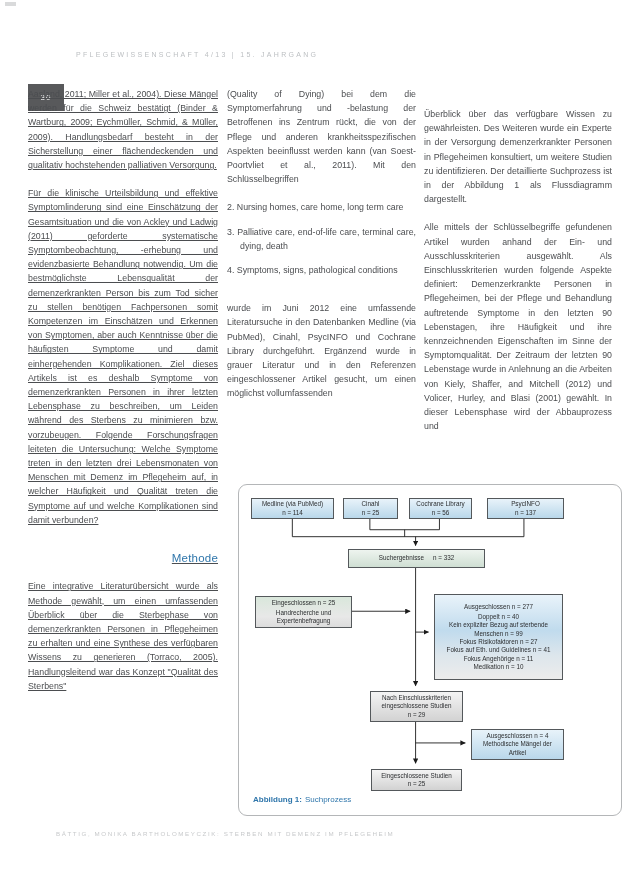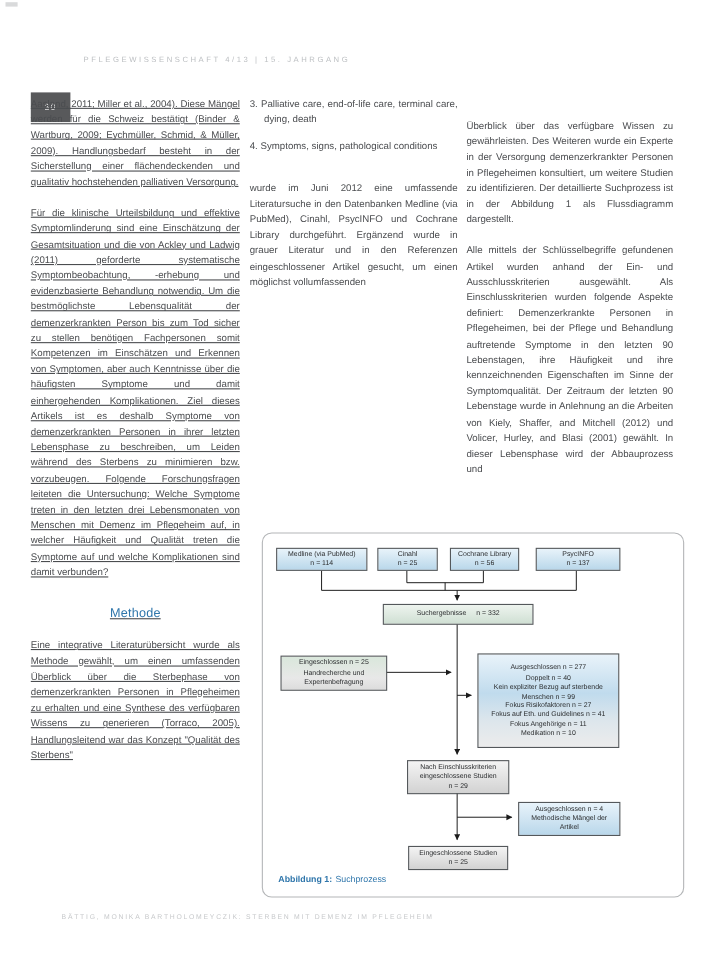--- a/index.html
+++ b/index.html
@@ -19,21 +19,21 @@
   .col{
     position:absolute;top:87px;width:190px;text-align:justify;
     font-size:8.8px;line-height:14.2px;color:#4b4d50;hyphens:auto;
   }
   #col1{left:28px;text-decoration:underline;}
   #col2{left:227px;width:189px;}
   #col3{left:424px;width:188px;margin-top:20px;}
   .col p{margin:0 0 14px 0;}
   .methode-heading{
     color:#2f76ab;font-size:11.5px;font-weight:normal;letter-spacing:0.2px;
-    margin:24px 0 14px 0;text-align:center;
+    margin:24px 0 14px 0;text-align:right;
   }
   .list-item{margin:0 0 10px 0;padding-left:13px;text-indent:-13px;}
   
   #flowchart{
     position:absolute;left:238px;top:484px;width:384px;height:332px;
     border:1px solid #b4b6b8;border-radius:9px;background:#ffffff;box-sizing:border-box;
   }
   #flow-svg{position:absolute;left:0;top:0;width:100%;height:100%;}
   .fc-box{
     position:absolute;border:1px solid #54585b;box-sizing:border-box;
@@ -66,20 +66,22 @@
 <div class="page-badge">30</div>
 
 <div class="col" id="col1">
   <p>Aasland, 2011; Miller et al., 2004). Diese Mängel werden für die Schweiz bestätigt (Binder &amp; Wartburg, 2009; Eychmüller, Schmid, &amp; Müller, 2009). Handlungsbedarf besteht in der Sicherstellung einer flächendeckenden und qualitativ hochstehenden palliativen Versorgung.</p>
   <p>Für die klinische Urteilsbildung und effektive Symptomlinderung sind eine Einschätzung der Gesamtsituation und die von Ackley und Ladwig (2011) geforderte systematische Symptombeobachtung, -erhebung und evidenzbasierte Behandlung notwendig. Um die bestmöglichste Lebensqualität der demenzerkrankten Person bis zum Tod sicher zu stellen benötigen Fachpersonen somit Kompetenzen im Einschätzen und Erkennen von Symptomen, aber auch Kenntnisse über die häufigsten Symptome und damit einhergehenden Komplikationen. Ziel dieses Artikels ist es deshalb Symptome von demenzerkrankten Personen in ihrer letzten Lebensphase zu beschreiben, um Leiden während des Sterbens zu minimieren bzw. vorzubeugen. Folgende Forschungsfragen leiteten die Untersuchung: Welche Symptome treten in den letzten drei Lebensmonaten von Menschen mit Demenz im Pflegeheim auf, in welcher Häufigkeit und Qualität treten die Symptome auf und welche Komplikationen sind damit verbunden?</p>
   <div class="methode-heading">Methode</div>
   <p>Eine integrative Literaturübersicht wurde als Methode gewählt, um einen umfassenden Überblick über die Sterbephase von demenzerkrankten Personen in Pflegeheimen zu erhalten und eine Synthese des verfügbaren Wissens zu generieren (Torraco, 2005). Handlungsleitend war das Konzept "Qualität des Sterbens"</p>
 </div>
 
 <div class="col" id="col2">
+  <p>(Quality of Dying) bei dem die Symptomerfahrung und -belastung der Betroffenen ins Zentrum rückt, die von der Pflege und anderen krankheitsspezifischen Aspekten beeinflusst werden kann (van Soest-Poortvliet et al., 2011). Mit den Schlüsselbegriffen</p>
+  <div class="list-item">2. Nursing homes, care home, long term care</div>
   <div class="list-item">3. Palliative care, end-of-life care, terminal care, dying, death</div>
   <div class="list-item" style="margin-bottom:24px;">4. Symptoms, signs, pathological conditions</div>
   <p>wurde im Juni 2012 eine umfassende Literatursuche in den Datenbanken Medline (via PubMed), Cinahl, PsycINFO und Cochrane Library durchgeführt. Ergänzend wurde in grauer Literatur und in den Referenzen eingeschlossener Artikel gesucht, um einen möglichst vollumfassenden</p>
 </div>
 
 <div class="col" id="col3">
   <p>Überblick über das verfügbare Wissen zu gewährleisten. Des Weiteren wurde ein Experte in der Versorgung demenzerkrankter Personen in Pflegeheimen konsultiert, um weitere Studien zu identifizieren. Der detaillierte Suchprozess ist in der Abbildung 1 als Flussdiagramm dargestellt.</p>
   <p>Alle mittels der Schlüsselbegriffe gefundenen Artikel wurden anhand der Ein- und Ausschlusskriterien ausgewählt. Als Einschlusskriterien wurden folgende Aspekte definiert: Demenzerkrankte Personen in Pflegeheimen, bei der Pflege und Behandlung auftretende Symptome in den letzten 90 Lebenstagen, ihre Häufigkeit und ihre kennzeichnenden Eigenschaften im Sinne der Symptomqualität. Der Zeitraum der letzten 90 Lebenstage wurde in Anlehnung an die Arbeiten von Kiely, Shaffer, and Mitchell (2012) und Volicer, Hurley, and Blasi (2001) gewählt. In dieser Lebensphase wird der Abbauprozess und</p>
 </div>
 

